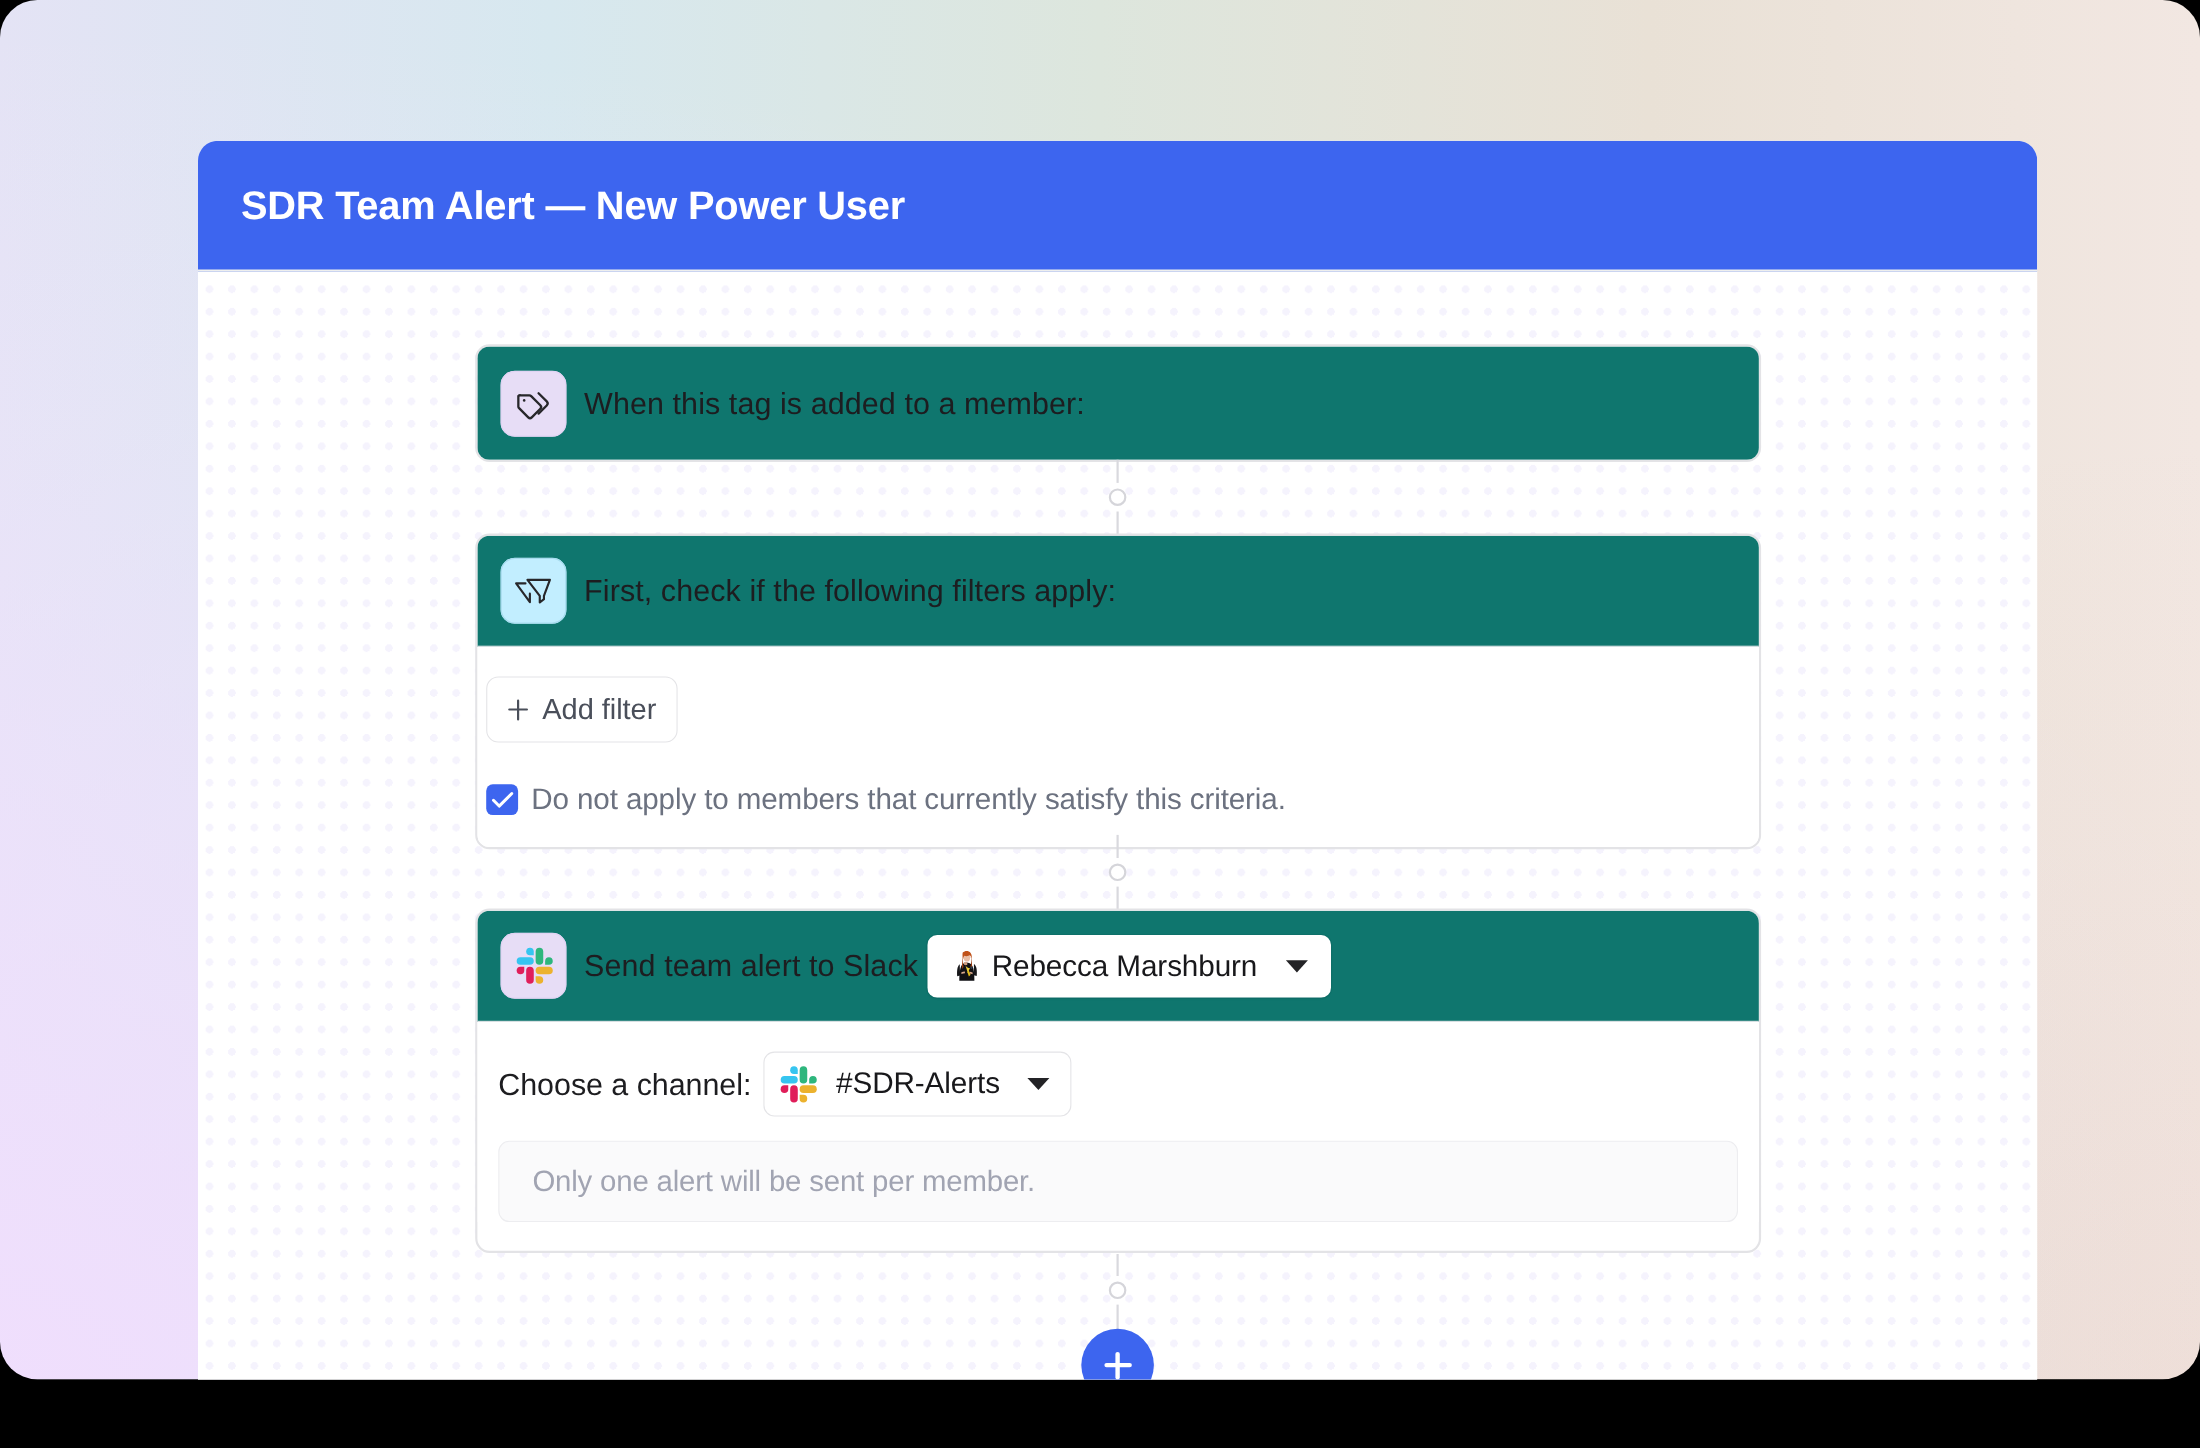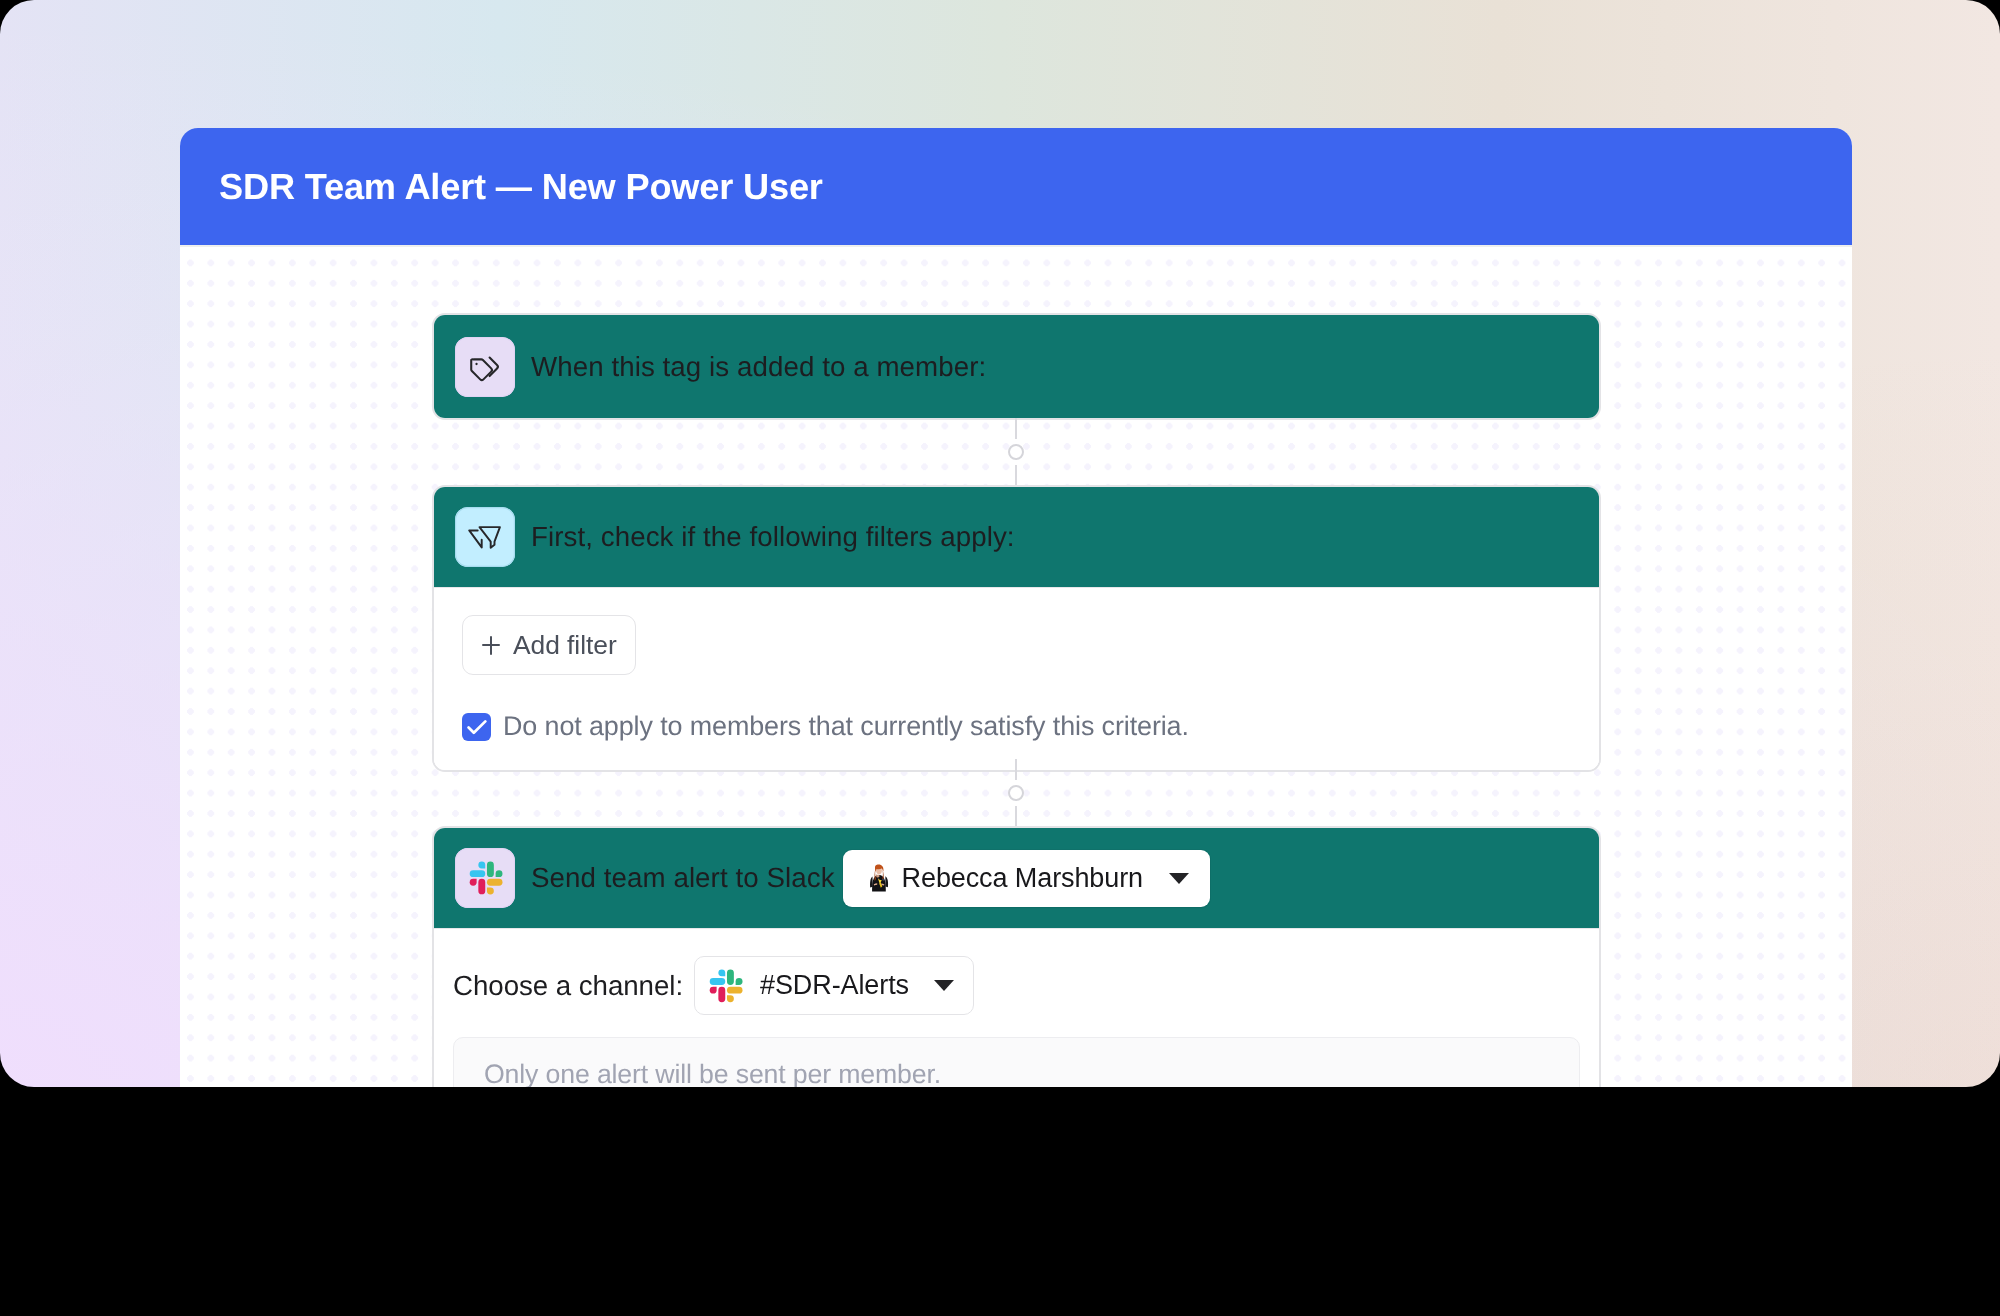--- a/index.html
+++ b/index.html
@@ -1,20 +1,20 @@
 <!DOCTYPE html>
 <html><head>
 <meta charset="utf-8">
 <style>
   * { box-sizing: border-box; margin:0; padding:0; }
   html,body { width:2000px; height:1316px; overflow:hidden; background:#000; }
   body { font-family:"Liberation Sans", sans-serif; -webkit-font-smoothing:antialiased; text-rendering:geometricPrecision; }
   .stage { position:absolute; inset:0; width:2000px; height:1316px; transform: translateZ(0); }
   .backdrop {
-    position:absolute; left:0; top:0; width:2000px; height:1087px;
+    position:absolute; left:0; top:0; width:2000px; height:1254px;
     border-radius:34px;
     background:
       radial-gradient(120% 150% at 100% 100%, rgba(206,150,120,0.10) 0%, rgba(206,150,120,0.03) 26%, rgba(206,150,120,0) 46%),
       radial-gradient(165% 150% at 0% 100%, rgba(240,222,253,0.96) 0%, rgba(240,225,253,0.60) 28%, rgba(242,230,253,0.24) 46%, rgba(242,230,253,0) 66%),
       linear-gradient(to right, #e4e3f5 0%, #d7e8ef 25%, #dde6dd 50%, #e9e1d6 75%, #f2e7e2 100%);
     overflow:hidden;
   }
   .card {
     position:absolute; left:180px; top:128px; width:1672px; height:1189px;
     border-radius:18px 18px 0 0; overflow:hidden;
@@ -76,21 +76,21 @@
   
   .node-trigger .pill { margin-left:6px; height:57px; padding:0 18px 0 17px; gap:12px; }
   .node-trigger .caret { margin-left:12px; }
 
   
   .node-action .node-head .pill { margin-left:8px; height:57px; padding:0 20px 0 16px; gap:6px; }
   .node-action .node-head .pill .caret { margin-left:20px; }
   .avatar { width:36px;height:40px;border-radius:50%;overflow:hidden;flex:none;display:block; }
 
   
-  .node-body { background:#fff; padding:27px 20px 0 28px; }
+  .node-body { background:#fff; padding:27px 20px 0 8px; }
   .addbtn {
     display:inline-flex; align-items:center; gap:13px; height:60px; padding:0 18px 0 19px;
     border:1px solid #e4e4e7; border-radius:11px; background:#fff; cursor:pointer;
     font-size:26.4px; color:#4a4f5a; font-family:inherit; letter-spacing:-0.05px;
   }
   .plus-sm { position:relative; width:18px; height:19px; flex:none; }
   .plus-sm::before,.plus-sm::after{content:"";position:absolute;background:#4a4f5a;border-radius:1px;}
   .plus-sm::before{left:0;top:8.1px;width:18px;height:2.4px;}
   .plus-sm::after{top:0;left:7.8px;height:19px;width:2.4px;}
 

